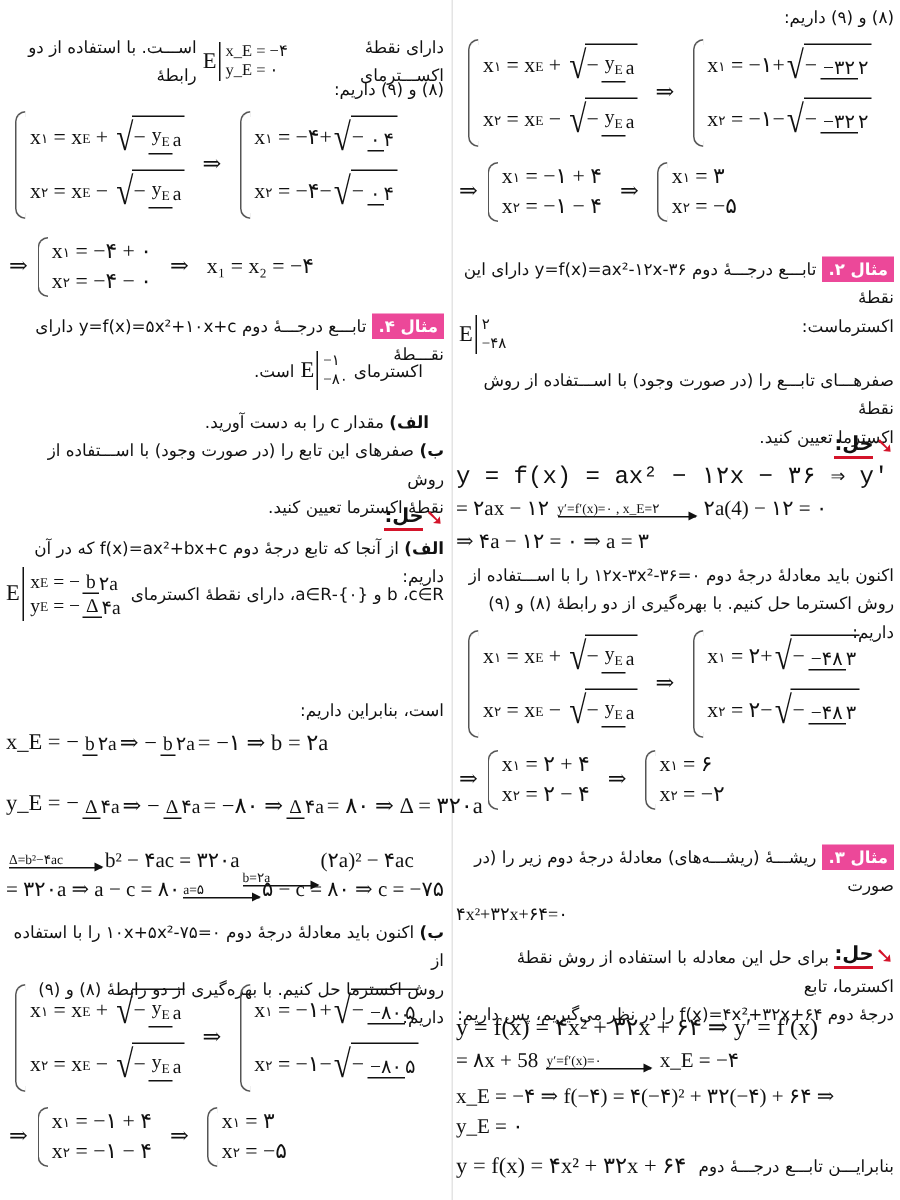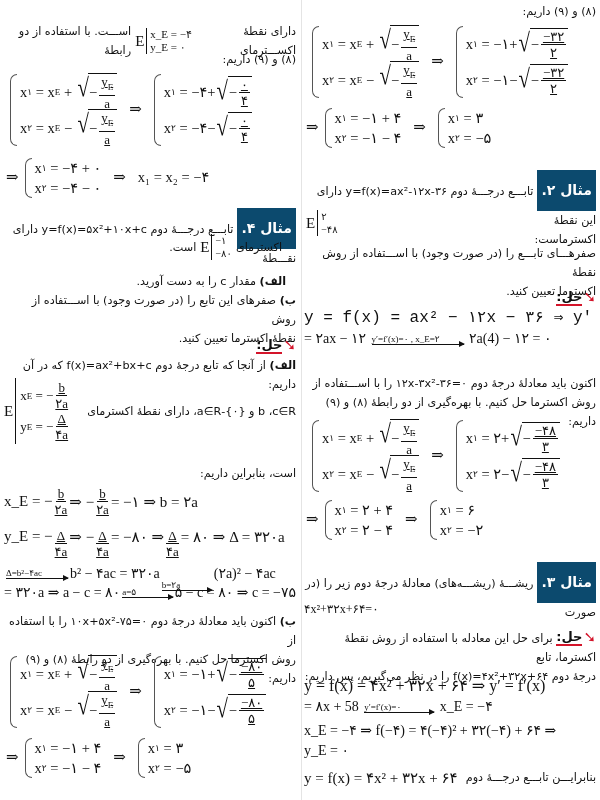--- a/index.html
+++ b/index.html
@@ -7,31 +7,31 @@
   body { font-family: "DejaVu Sans", sans-serif; color: #111; position: relative; }
   .col { position: absolute; top: 0; width: 292px; height: 800px; }
   .col-right { right: 4px; }
   .col-left { left: 4px; }
   .divider { position: absolute; left: 301px; top: 0; width: 1px; height: 800px; background: #e4e4e4; }
   .blk { position: absolute; left: 0; right: 0; }
   .fa { direction: rtl; text-align: right; font-size: 11.2px; line-height: 19px; font-family: "DejaVu Sans", sans-serif; }
   .fa b { font-weight: bold; }
   .mx { font-family: "Liberation Serif", "DejaVu Serif", serif; direction: ltr; text-align: left; white-space: nowrap; }
   .mline { font-size: 16px; line-height: 24px; }
-  .ex-badge { display: inline-block; background: #0c4a6e; color: #fff; font-weight: bold; padding: 12px 4px; margin-left: 4px; font-size: 14px; line-height: 17px; }
+  .ex-badge { display: inline-block; background: #ec4899; color: #fff; font-weight: bold; padding: 0 4px; margin-left: 4px; font-size: 11px; line-height: 17px; }
   .sol { display: inline-flex; align-items: center; direction: rtl; font-weight: bold; font-size: 13px; }
   .sol .arrow { color: #d4142a; font-size: 15px; margin-left: 1px; }
   .sol .lbl { border-bottom: 2px solid #d4142a; line-height: 15px; }
   
   .sys { display: inline-flex; align-items: stretch; vertical-align: middle; text-align: center; }
   .brace { width: 7px; border: 1px solid #555; border-right: none; border-radius: 7px 0 0 7px; margin-right: 3px; }
   .rows { display: flex; flex-direction: column; justify-content: space-around; }
   .row { display: flex; align-items: center; font-size: 14.5px; height: 36px; white-space: nowrap; }
   .row.short { height: 20px; }
-  .frac { display: inline-flex; flex-direction: column; align-items: center; vertical-align: middle; margin: 0 2px; text-decoration: underline; }
+  .frac { display: inline-flex; flex-direction: row; align-items: center; vertical-align: middle; margin: 0 2px; }
   .frac .n { border-bottom: 1px solid #111; padding: 0 2px; line-height: 15px; font-size: 13px; }
   .frac .d { line-height: 15px; font-size: 13px; }
   .sqrt { display: inline-flex; align-items: stretch; }
   .sqrt .rad { font-size: 26px; line-height: 30px; transform: scaleX(0.8); margin-right: -2px; }
   .sqrt .inside { border-top: 1.5px solid #111; display: inline-flex; align-items: center; padding-left: 1px; }
   .impl { margin: 0 8px; font-size: 15px; }
   .epoint { display: inline-flex; align-items: center; vertical-align: middle; }
   .epoint .E { font-size: 15px; margin-right: 2px; }
   .epoint .bar { border-left: 1px solid #111; padding-left: 3px; display: flex; flex-direction: column; font-size: 10px; line-height: 13px; }
   .arrowline { display: inline-flex; flex-direction: column; vertical-align: middle; margin: 0 2px; }
@@ -134,20 +134,21 @@
   </div>
   <div class="blk mx mline" style="top:306px;font-family:Liberation Mono, monospace;">y = f(x) = ax² − ۱۲x − ۳۶ ⇒ y′ = f′(x)</div>
   <div class="blk mx" style="top:330px; font-size:14px;">
     <span>= ۲ax − ۱۲</span>
     <span class="arrowline" style="width:92px;">
         <span class="lab">y′=f′(x)=۰ , x_E=۲</span>
         <span class="ln"></span>
       </span>
     <span>۲a(4) − ۱۲ = ۰</span>
   </div>
+  <div class="blk mx" style="top:352px; font-size:14px;">⇒ ۴a − ۱۲ = ۰ ⇒ a = ۳</div>
   <div class="blk fa" style="top:374px;">
     <span>اکنون باید معادلۀ درجۀ دوم ۰=۳۶-۱۲x-۳x² را با اســـتفاده از</span><br>
     <span>روش اکسترما حل کنیم. با بهره‌گیری از دو رابطۀ (۸) و (۹) داریم:</span>
   </div>
   <div class="blk mx" style="top:420px; left:8px;">
     <span class="sys">
       <span class="brace"></span>
       <span class="rows">
         <span class="row">x<sub>۱</sub>&nbsp;=&nbsp;x<sub>E</sub>&nbsp;+&nbsp;<span class="sqrt">
               <span class="rad">√</span>

